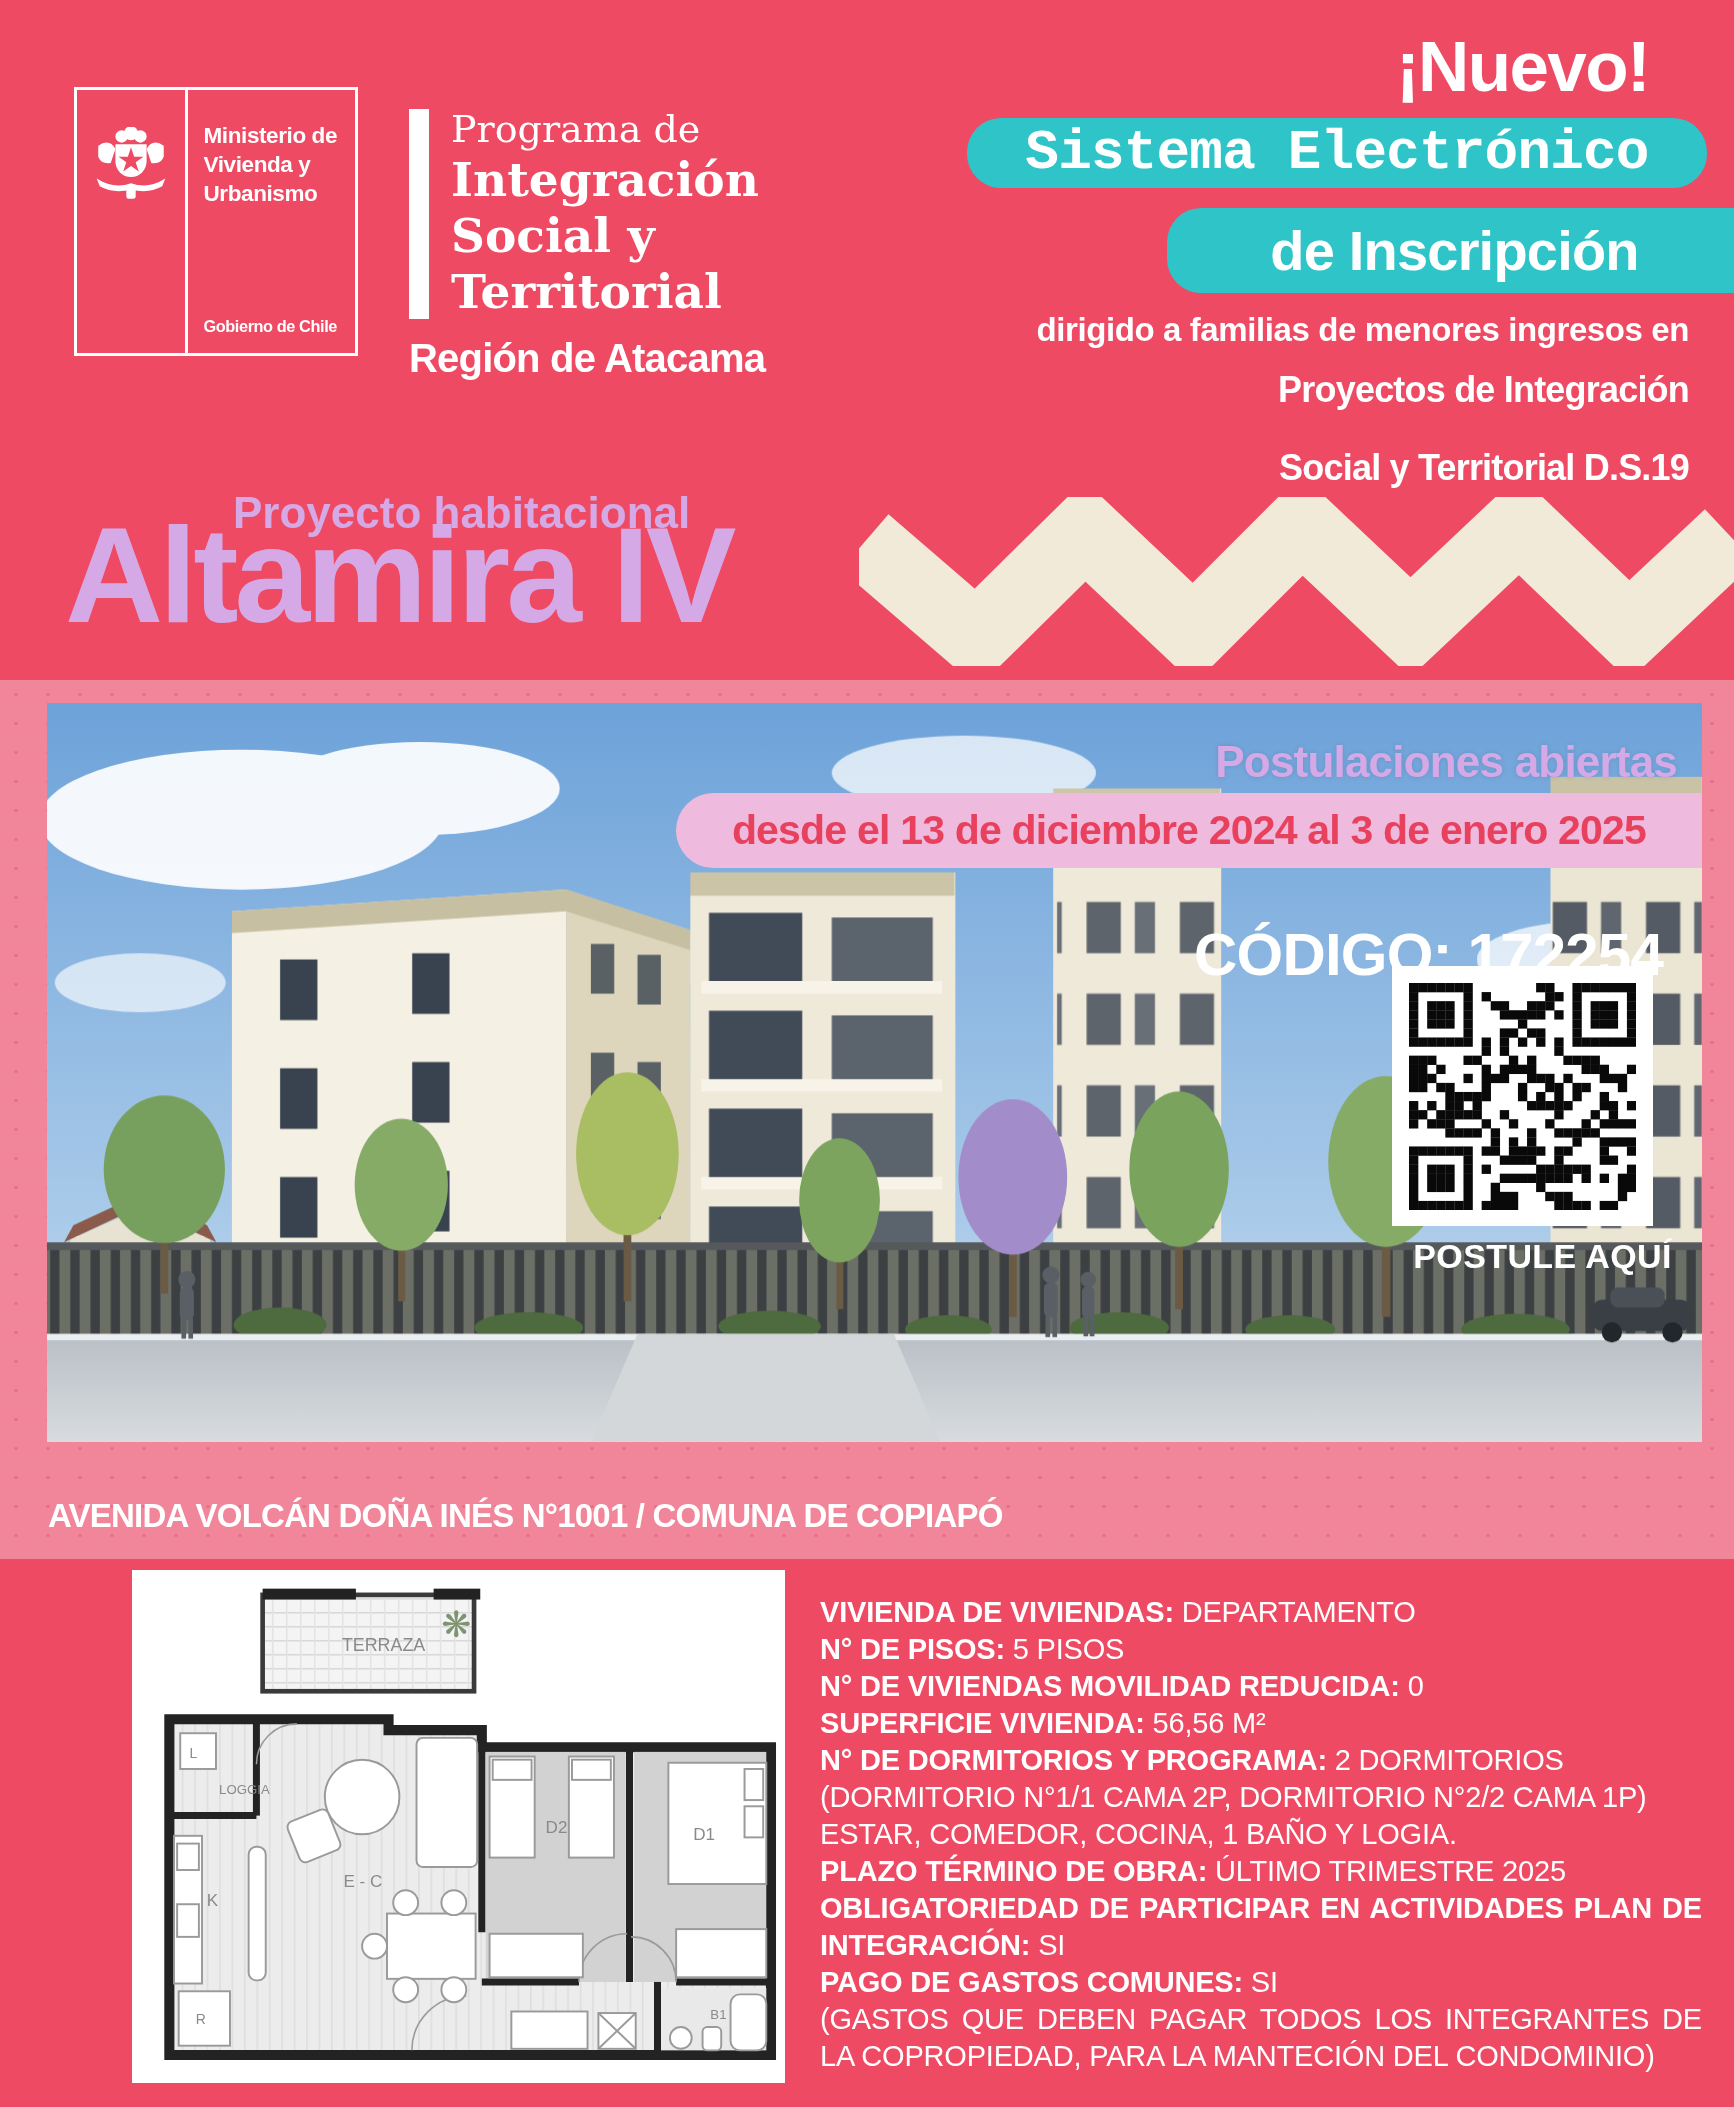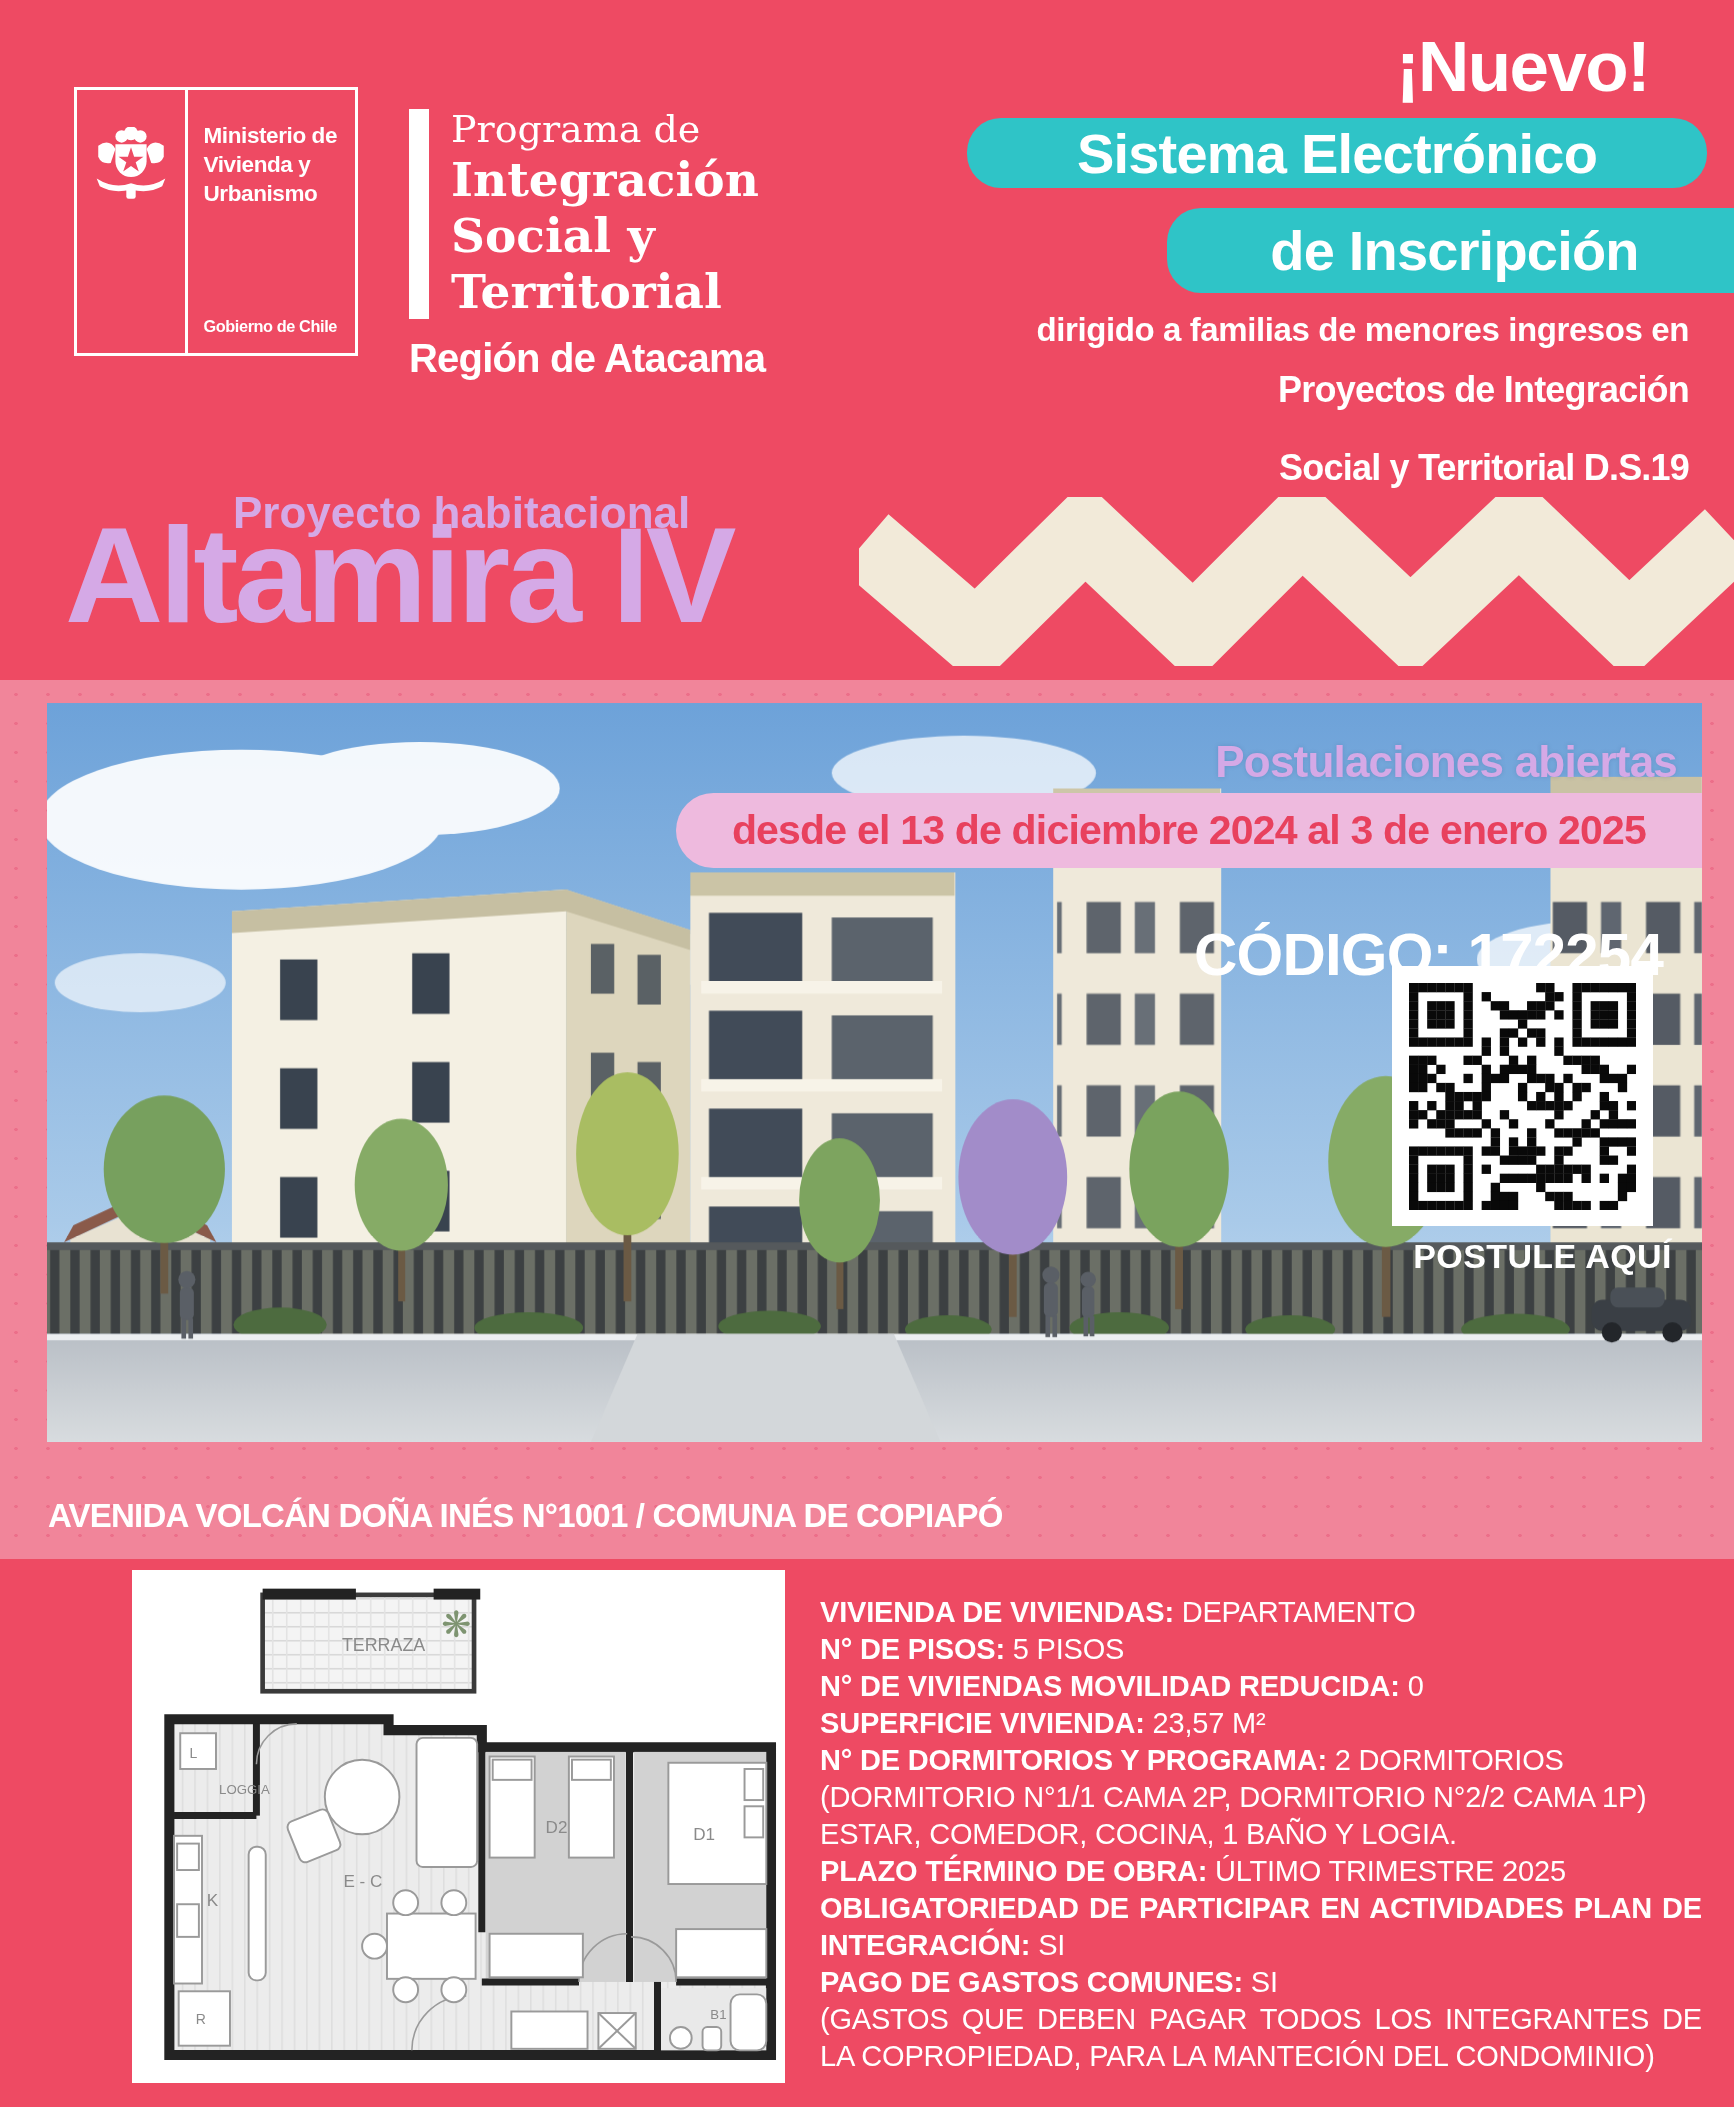--- a/index.html
+++ b/index.html
@@ -14,21 +14,21 @@
   .ministry-lines{font-weight:bold;font-size:22.5px;line-height:29px;letter-spacing:-0.4px;}
   .gobierno{font-weight:bold;font-size:16.3px;letter-spacing:-0.4px;}
   .program-bar{left:409px;top:109px;width:20px;height:210px;background:#fff;}
   .program-eyebrow{left:451px;top:107px;font-family:"DejaVu Serif","Liberation Serif",serif;font-size:38px;color:#ffffff;}
   .program-name{left:451px;top:152px;font-family:"DejaVu Serif","Liberation Serif",serif;font-weight:bold;font-size:47px;line-height:56px;}
   .program-region{left:409px;top:336px;font-weight:bold;font-size:40px;letter-spacing:-0.8px;}
 
   .nuevo{top:26.4px;right:85px;font-weight:bold;font-size:71px;letter-spacing:-1.6px;}
   .teal-box{background:#2fc4c7;border-radius:34px;display:flex;align-items:center;justify-content:center;
             font-weight:bold;font-size:56px;letter-spacing:-0.8px;color:#fff;}
-  .teal-box.b1{left:967px;top:118px;width:740px;height:70px;}
+  .teal-box.b1{left:967px;top:118px;width:740px;height:70px;font-family:Liberation Mono, monospace;}
   .teal-box.b2{left:1167px;top:208px;width:575px;height:85px;border-radius:34px 0 0 34px;}
   .dirigido{top:311px;right:45px;font-weight:bold;font-size:33px;letter-spacing:-0.4px;}
   .target-lines{top:351px;right:45px;font-weight:bold;font-size:36px;line-height:78px;text-align:right;letter-spacing:-0.8px;}
 
   .project-eyebrow{left:233px;top:488px;color:#d5a9e6;font-weight:bold;font-size:44px;}
   .project-name{left:65px;top:507px;color:#d5a9e6;font-weight:bold;font-size:136px;letter-spacing:-3.9px;line-height:1;}
 
   .zigzag{left:859px;top:497px;width:875px;height:169px;}
 
   
@@ -686,21 +686,21 @@
       <text x="532" y="338" class="fp-label" font-size="22" id="fp-d2">D2</text>
       <text x="722" y="348" class="fp-label" font-size="22" id="fp-d1">D1</text>
       <text x="744" y="578" class="fp-label" font-size="17" id="fp-b1">B1</text>
     </svg>
   </div>
 
   <div class="abs details">
     <p><span class="lbl">VIVIENDA DE VIVIENDAS:</span> <span>DEPARTAMENTO</span></p>
     <p><span class="lbl">N° DE PISOS:</span> <span>5 PISOS</span></p>
     <p><span class="lbl">N° DE VIVIENDAS MOVILIDAD REDUCIDA:</span> <span>0</span></p>
-    <p><span class="lbl">SUPERFICIE VIVIENDA:</span> <span>23,57 M²</span></p>
+    <p><span class="lbl">SUPERFICIE VIVIENDA:</span> <span>56,56 M²</span></p>
     <p><span class="lbl">N° DE DORMITORIOS Y PROGRAMA:</span> <span>2 DORMITORIOS (DORMITORIO N°1/1 CAMA 2P, DORMITORIO N°2/2 CAMA 1P) ESTAR, COMEDOR, COCINA, 1 BAÑO Y LOGIA.</span></p>
     <p><span class="lbl">PLAZO TÉRMINO DE OBRA:</span> <span>ÚLTIMO TRIMESTRE 2025</span></p>
     <p class="just"><span class="lbl">OBLIGATORIEDAD DE PARTICIPAR EN ACTIVIDADES PLAN DE INTEGRACIÓN:</span> <span>SI</span></p>
     <p><span class="lbl">PAGO DE GASTOS COMUNES:</span> <span>SI</span></p>
     <p class="just"><span class="lbl"></span> <span>(GASTOS QUE DEBEN PAGAR TODOS LOS INTEGRANTES DE LA COPROPIEDAD, PARA LA MANTECIÓN DEL CONDOMINIO)</span></p>
   </div>
 
 </div>
 
 

